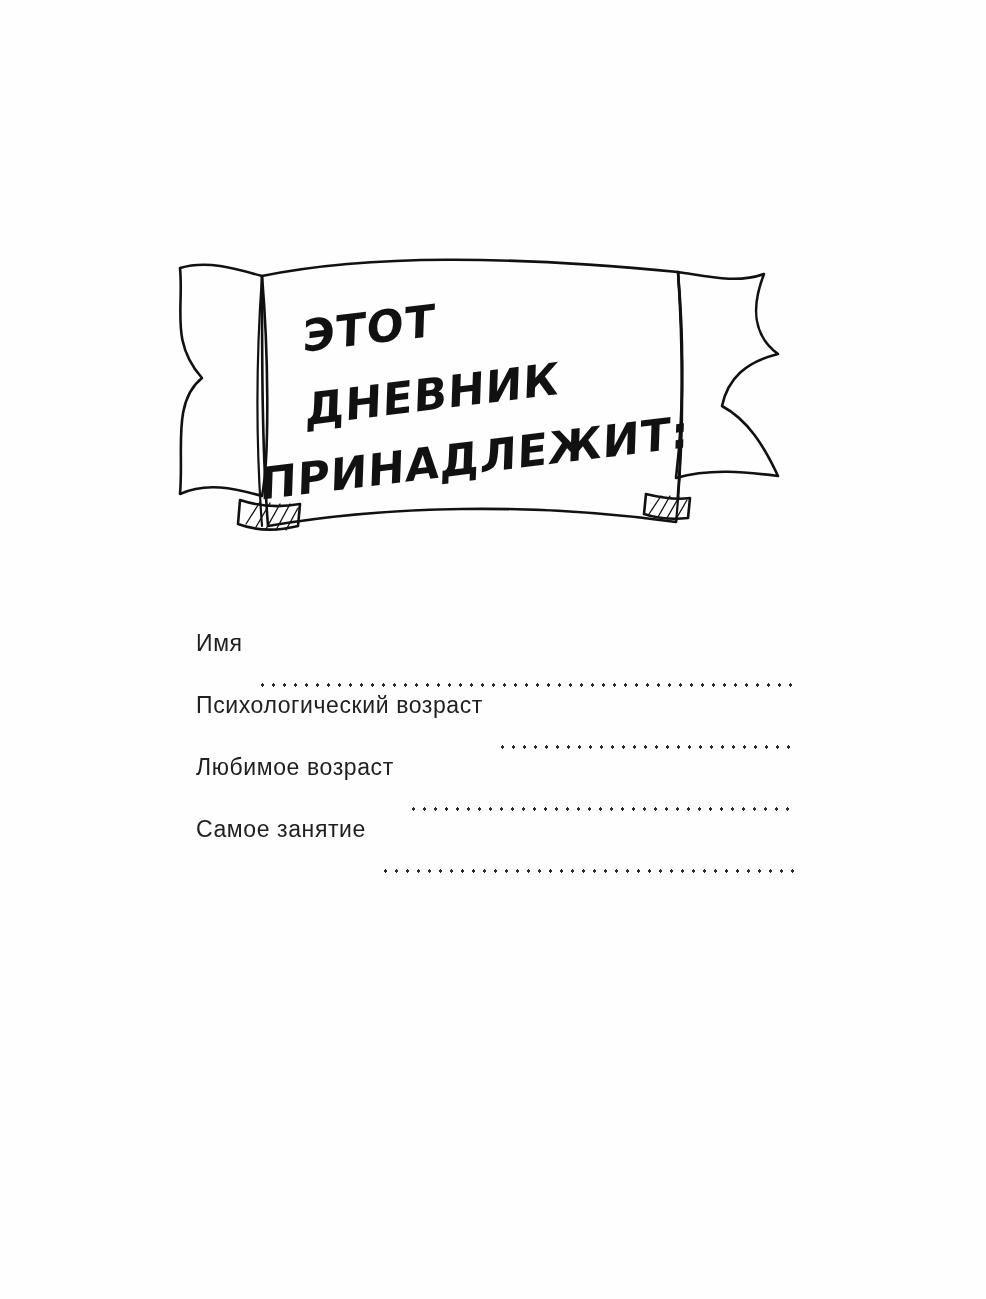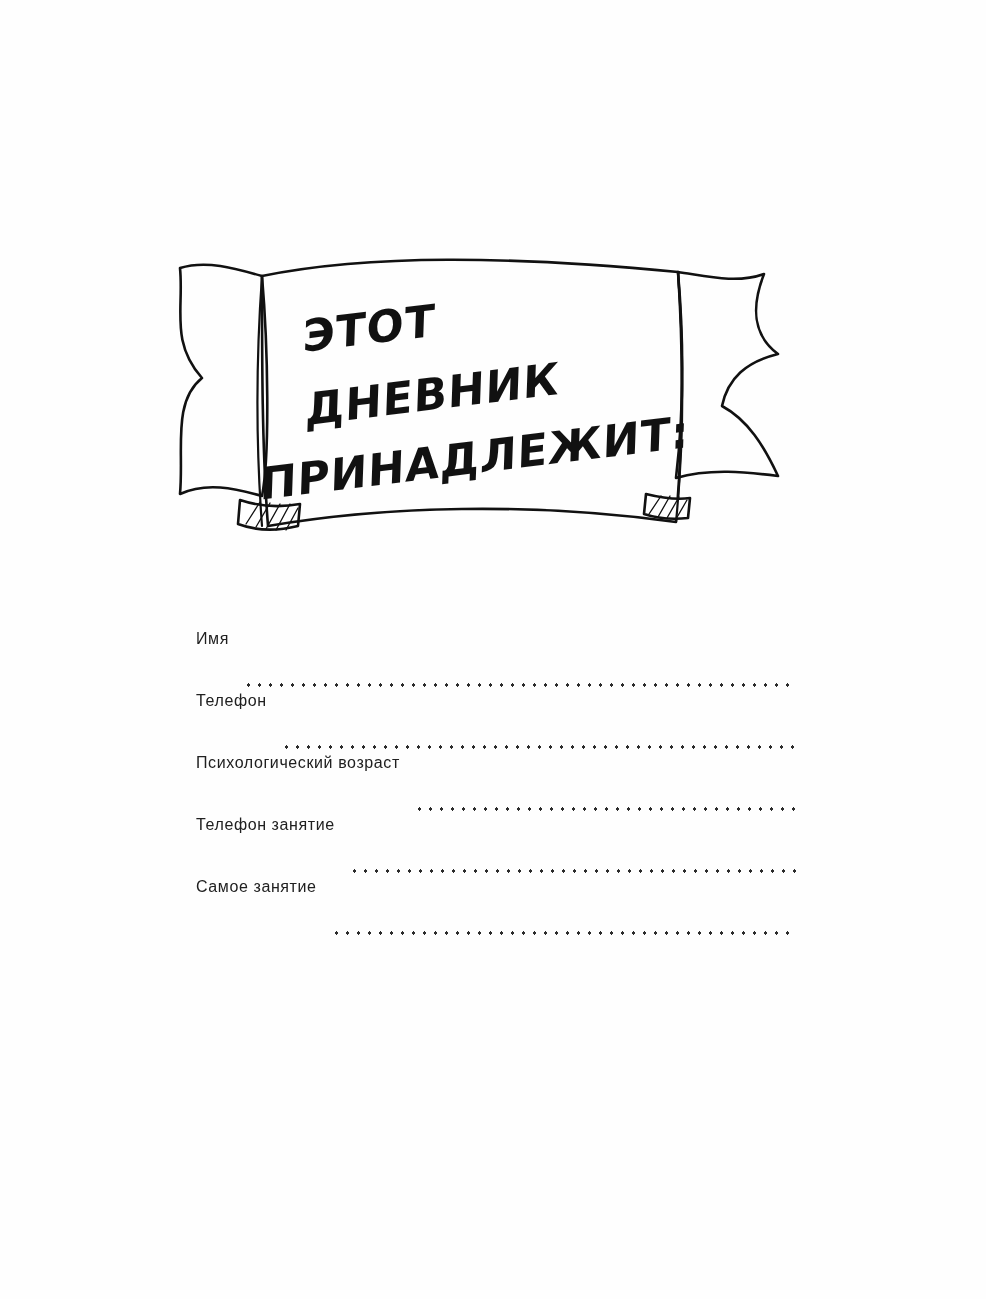--- a/index.html
+++ b/index.html
@@ -51,21 +51,21 @@
     top: 630px;
     width: 600px;
   }
   .field-row {
     display: flex;
     align-items: baseline;
     height: 62px;
   }
   .field-label {
     font-family: "Liberation Sans", sans-serif;
-    font-size: 16px;
+    font-size: 23px;
     letter-spacing: 0.6px;
     color: #202020;
     white-space: nowrap;
     flex: 0 0 auto;
   }
   .dots {
     flex: 1 1 auto;
     margin-left: 14px;
     position: relative;
     height: 18px;
@@ -135,32 +135,28 @@
     </svg>
   </div>
 
   <div class="fields">
 
     <div class="field-row">
       <span class="field-label">Имя</span>
       <span class="dots"></span>
     </div>
 
-    <div class="field-row">
-      <span class="field-label">Телефон</span>
-      <span class="dots"></span>
-    </div>
 
     <div class="field-row">
       <span class="field-label">Психологический возраст</span>
       <span class="dots"></span>
     </div>
 
     <div class="field-row">
-      <span class="field-label">Телефон занятие</span>
+      <span class="field-label">Любимое возраст</span>
       <span class="dots"></span>
     </div>
 
     <div class="field-row">
       <span class="field-label">Самое занятие</span>
       <span class="dots"></span>
     </div>
 
   </div>
 </div>

